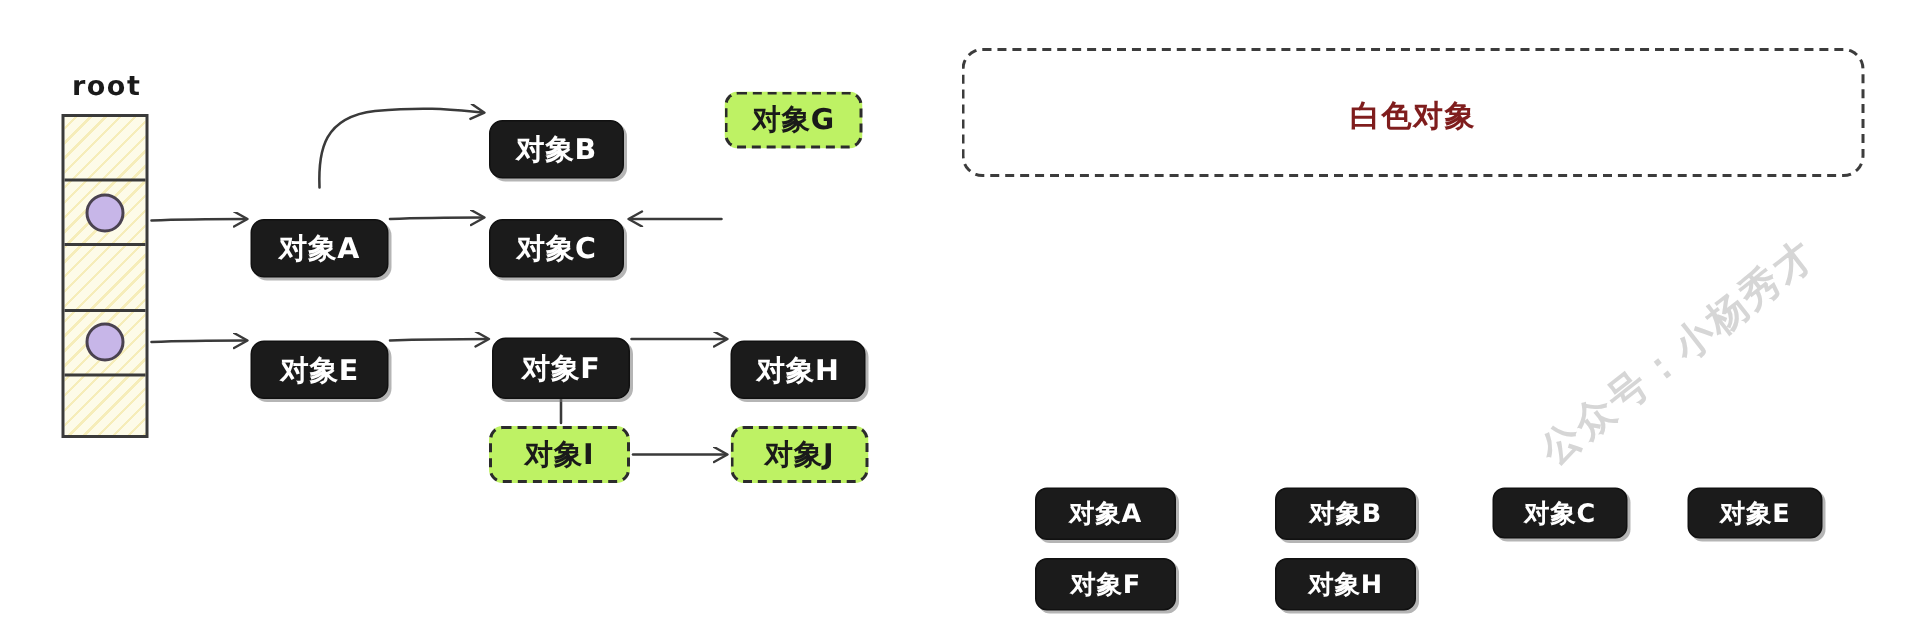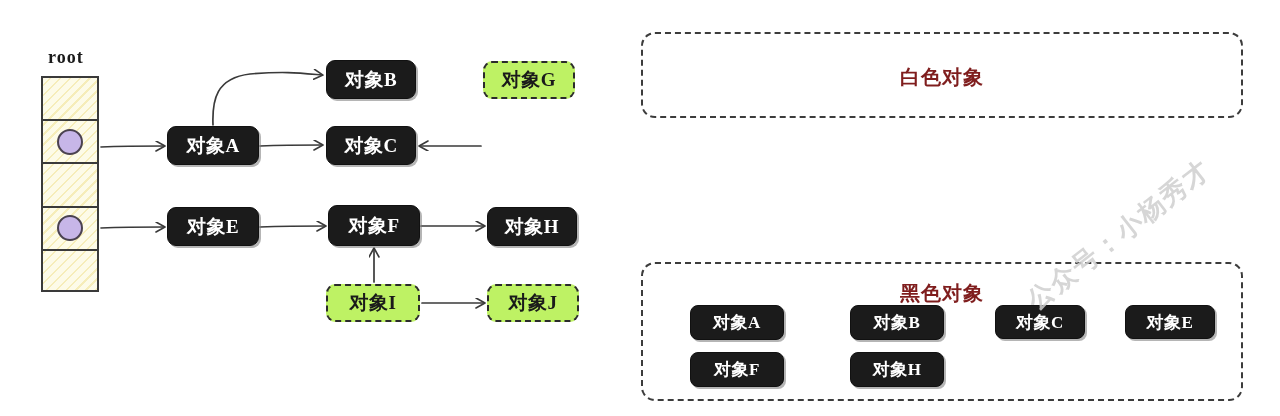--- a/index.html
+++ b/index.html
@@ -13,21 +13,20 @@
     height: 416px;
     position: relative;
     overflow: hidden;
     font-family: "DejaVu Sans", "Liberation Sans", sans-serif;
   }
   #canvas {
     position: absolute;
     inset: 0;
     width: 1028px;
     height: 416px;
-    font-family: Liberation Serif, serif;
   }
   .svg-layer {
     position: absolute;
     left: 0; top: 0;
     width: 1280px;
     height: 416px;
     pointer-events: none;
   }
 
   
@@ -42,20 +41,21 @@
     letter-spacing: 0.5px;
     white-space: nowrap;
     user-select: none;
   }
   .node.black {
     background: #1b1b1b;
     color: #ffffff;
     border: 1.5px solid #111;
     box-shadow: 2px 2px 0 rgba(120,120,120,.55);
     font-weight: 600;
+    margin-top: 20px;
   }
   .node.dashed {
     background: #bef264;
     color: #1a1a1a;
     border: 2px dashed #2b2b2b;
     font-weight: 600;
   }
   .node.small {
     font-size: 17px;
     border-radius: 8px;
@@ -199,23 +199,20 @@
   <div class="node black" style="left:328px;top:205px;width:92px;height:41px;">对象F</div>
   <div class="node black" style="left:487px;top:207px;width:90px;height:39px;">对象H</div>
   <div class="node dashed" style="left:326px;top:284px;width:94px;height:38px;">对象I</div>
   <div class="node dashed" style="left:487px;top:284px;width:92px;height:38px;">对象J</div>
 
   <div class="panel" id="panel-white">
     <div class="panel-title">白色对象</div>
   </div>
 
 
-  <div class="panel" id="panel-black">
-    <div class="panel-title">黑色对象</div>
-  </div>
 
   <div class="node black small" style="left:690px;top:305px;width:94px;height:35px;">对象A</div>
   <div class="node black small" style="left:850px;top:305px;width:94px;height:35px;">对象B</div>
   <div class="node black small" style="left:995px;top:305px;width:90px;height:34px;">对象C</div>
   <div class="node black small" style="left:1125px;top:305px;width:90px;height:34px;">对象E</div>
   <div class="node black small" style="left:690px;top:352px;width:94px;height:35px;">对象F</div>
   <div class="node black small" style="left:850px;top:352px;width:94px;height:35px;">对象H</div>
 
   <div id="watermark">公众号：小杨秀才</div>
 

